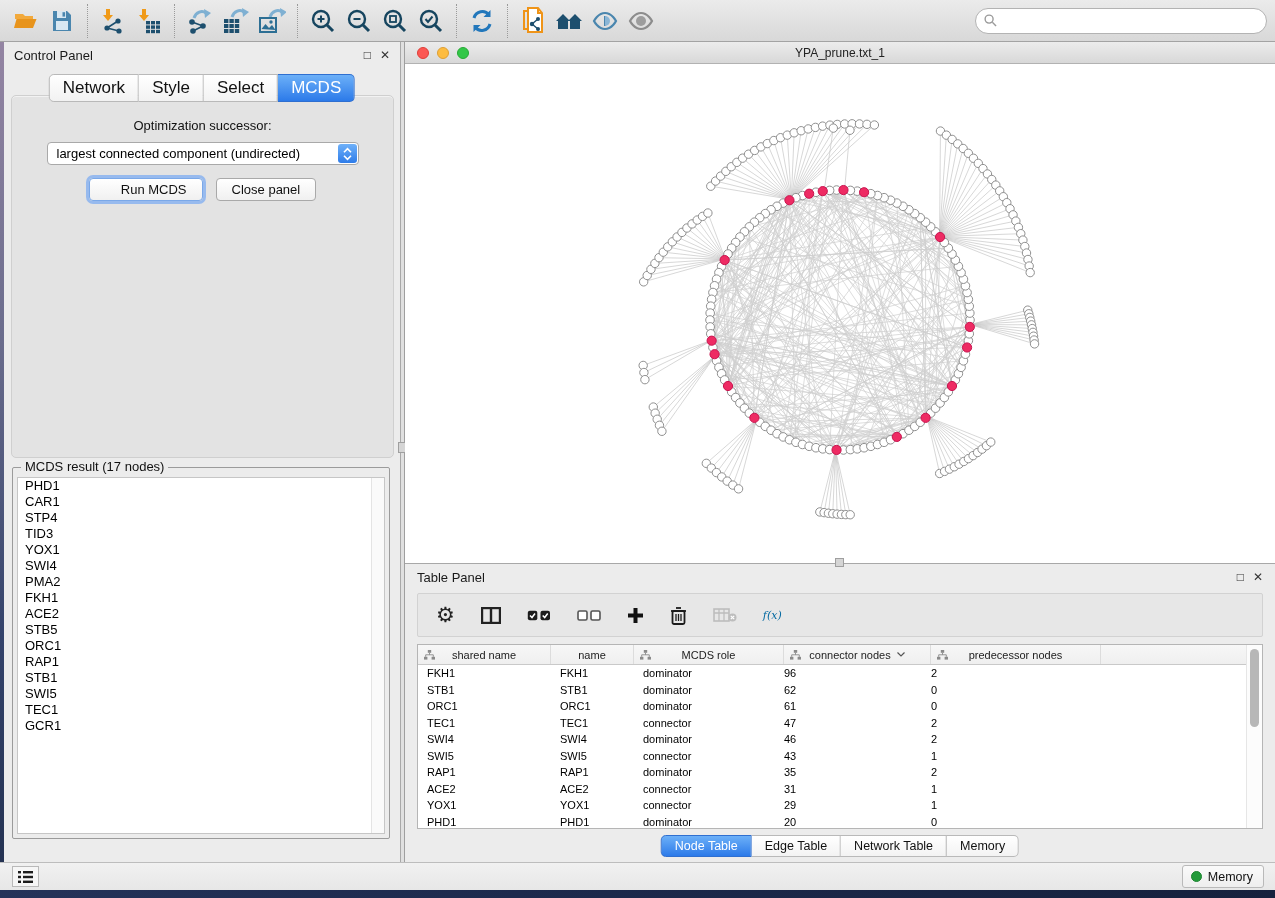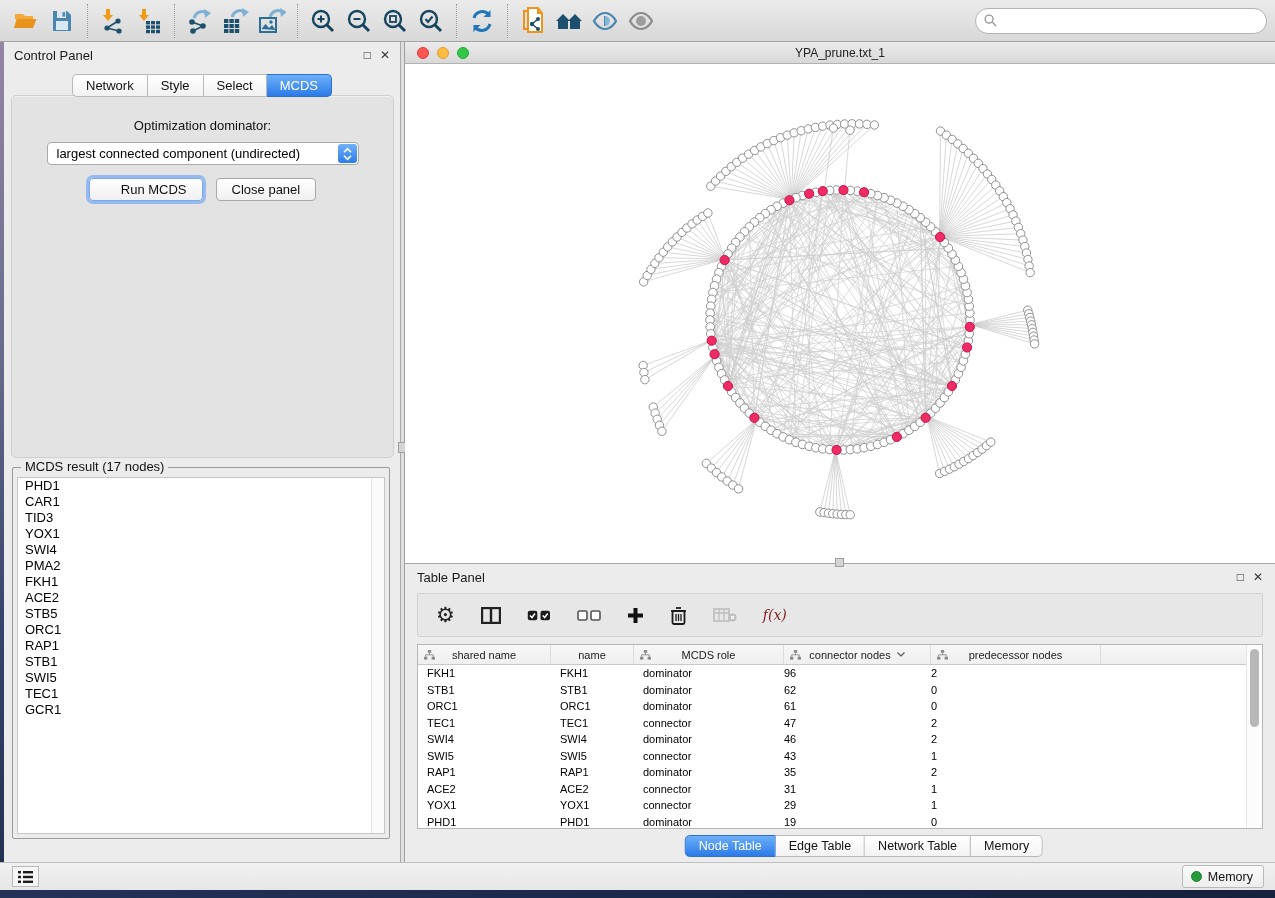--- a/index.html
+++ b/index.html
@@ -22,21 +22,21 @@
   .wall-left { position:absolute; left:0; top:42px; width:4px; height:848px;
     background:linear-gradient(#97althole); background:linear-gradient(#9485a3 0%,#6b6d8d 35%,#34436b 70%,#22304f 100%); }
 
   
   .control-panel { position:absolute; left:4px; top:42px; width:397px; height:820px;
     background:#ececec; border-right:1px solid #a8a8a8; }
   .panel-titlebar { height:26px; display:flex; align-items:center; padding:0 10px; font-size:13px; color:#1a1a1a; }
   .panel-wctl { margin-left:auto; display:flex; gap:9px; align-items:center; color:#333; }
   .wglyph { font-size:12px; line-height:12px; cursor:default; }
   .ctabs { position:absolute; top:32px; left:50%; transform:translateX(-50%); display:flex; z-index:3; }
-  .ctab { padding:3px 13px; font-size:13px; background:linear-gradient(#ffffff,#f2f2f2);
+  .ctab { padding:3px 13px; font-size:17px; background:linear-gradient(#ffffff,#f2f2f2);
     border:1px solid #b9b9b9; border-left-width:0; color:#111; }
   .ctab:first-child { border-left-width:1px; border-radius:5px 0 0 5px; }
   .ctab:last-child { border-radius:0 5px 5px 0; }
   .ctab.sel { background:linear-gradient(#6cb0f8,#2c7ae9); color:#fff; border-color:#2f6fd0; }
   .cp-card { position:absolute; top:53px; left:7px; width:383px; height:363px;
     background:#e3e3e3; border:1px solid #cfcfcf; border-radius:5px; box-shadow:inset 0 1px 0 #f2f2f2; }
   .opt-label { margin-top:22px; text-align:center; font-size:13px; color:#111; }
   .opt-select { margin:9px auto 0 auto; width:312px; height:23px; background:#fff;
     border:1px solid #a9a9a9; border-radius:4px; display:flex; align-items:center;
     font-size:13px; padding-left:9px; position:relative; }
@@ -78,35 +78,35 @@
   .hsplit-handle { position:absolute; left:430px; bottom:-4px; width:9px; height:9px;
     background:#d5d5d5; border:1px solid #9f9f9f; z-index:4; }
 
   
   .table-panel { position:absolute; left:405px; top:563px; width:870px; height:299px;
     background:#ececec; border-top:1px solid #a8a8a8; }
   .tp-toolbar { position:absolute; left:12px; top:29px; width:846px; height:44px;
     background:#e7e7e7; border:1px solid #d2d2d2; border-radius:2px;
     display:flex; align-items:center; padding-left:18px; gap:26px; }
   .tico { display:flex; align-items:center; justify-content:center; height:30px; }
-  .fx { font-family:"DejaVu Serif","Liberation Serif",serif; font-style:italic; font-size:14px; color:#7f1d1d; }
+  .fx { font-family:"DejaVu Serif","Liberation Serif",serif; font-style:italic; font-size:11px; color:#0369a1; }
   .tbl-wrap { position:absolute; left:12px; top:80px; width:846px; height:185px;
     background:#fff; border:1px solid #b5b5b5; }
   .tbl-scroll { position:absolute; right:0; top:0; bottom:0; width:16px; background:#fcfcfc; border-left:1px solid #e6e6e6; }
   .tbl-thumb { position:absolute; left:3px; top:4px; width:9px; height:78px; background:#b7b7b7; border-radius:5px; }
   .thead { display:flex; height:20px; background:linear-gradient(#f7f7f7,#efefef); border-bottom:1px solid #c9c9c9; }
   .th { position:relative; display:flex; align-items:center; justify-content:center;
     font-size:11px; color:#222; border-right:1px solid #dcdcdc; }
   .th .tree { position:absolute; left:6px; top:5px; }
   .th .chev { margin-left:6px; }
   .trow { display:flex; height:16.5px; align-items:center; }
   .td { font-size:11px; color:#000; overflow:hidden; white-space:nowrap; }
   .td.l { padding-left:9px; text-align:left; }
   .td.r { text-align:left; }
-  .ttabs { position:absolute; bottom:5px; left:50%; transform:translateX(-50%); display:flex;margin-left:24px; }
+  .ttabs { position:absolute; bottom:5px; left:50%; transform:translateX(-50%); display:flex; }
   .ttab { padding:3px 13px; font-size:12.5px; background:linear-gradient(#ffffff,#f3f3f3);
     border:1px solid #b9b9b9; border-left-width:0; color:#111; }
   .ttab:first-child { border-left-width:1px; border-radius:5px 0 0 5px; }
   .ttab:last-child { border-radius:0 5px 5px 0; }
   .ttab.sel { background:linear-gradient(#6cb0f8,#2c7ae9); color:#fff; border-color:#2f6fd0; }
   .tp-titlebar { height:26px; display:flex; align-items:center; padding:0 12px; font-size:13px; color:#1a1a1a; }
 
   
   .statusbar { position:absolute; left:0; top:862px; width:1275px; height:28px;
     background:linear-gradient(#f1f1f1,#e7e7e7); border-top:1px solid #bdbdbd; }
@@ -286,41 +286,42 @@
       <span class="wglyph"><b>✕</b></span>
     </span>
   </div>
   <div class="ctabs">
       <div class="ctab">Network</div>
       <div class="ctab">Style</div>
       <div class="ctab">Select</div>
       <div class="ctab sel">MCDS</div>
     </div>
   <div class="cp-card">
-    <div class="opt-label">Optimization dominator:</div>
+    <div class="opt-label">Optimization successor:</div>
     <div class="opt-select">
       <span>largest connected component (undirected)</span>
       <span class="opt-stepper">
         <svg width="9" height="14" viewBox="0 0 9 14">
             <path d="M1 5.2L4.5 1.6 8 5.2" fill="none" stroke="#fff" stroke-width="1.6"></path>
             <path d="M1 8.8L4.5 12.4 8 8.8" fill="none" stroke="#fff" stroke-width="1.6"></path>
           </svg>
       </span>
     </div>
     <div class="btn-row">
       <button class="pbtn focused">Run MCDS</button>
       <button class="pbtn">Close panel</button>
     </div>
   </div>
   <div class="result-group">
     <div class="result-legend">MCDS result (17 nodes)</div>
     <div class="result-list">
       <div>
           <div class="result-item">PHD1</div>
           <div class="result-item">CAR1</div>
+          <div class="result-item">STP4</div>
           <div class="result-item">TID3</div>
           <div class="result-item">YOX1</div>
           <div class="result-item">SWI4</div>
           <div class="result-item">PMA2</div>
           <div class="result-item">FKH1</div>
           <div class="result-item">ACE2</div>
           <div class="result-item">STB5</div>
           <div class="result-item">ORC1</div>
           <div class="result-item">RAP1</div>
           <div class="result-item">STB1</div>
@@ -1207,21 +1208,21 @@
           <div class="td l" style="width: 133px;">YOX1</div>
           <div class="td l" style="width: 83px;">YOX1</div>
           <div class="td l" style="width: 150px;">connector</div>
           <div class="td r" style="padding-right: 18px; width: 147px;">29</div>
           <div class="td r" style="padding-right: 8px; width: 170px;">1</div>
         </div>
         <div class="trow">
           <div class="td l" style="width: 133px;">PHD1</div>
           <div class="td l" style="width: 83px;">PHD1</div>
           <div class="td l" style="width: 150px;">dominator</div>
-          <div class="td r" style="padding-right: 18px; width: 147px;">19</div>
+          <div class="td r" style="padding-right: 18px; width: 147px;">20</div>
           <div class="td r" style="padding-right: 8px; width: 170px;">0</div>
         </div>
       </div>
     <div class="tbl-scroll">
       <div class="tbl-thumb"></div>
     </div>
   </div>
   <div class="ttabs">
       <div class="ttab sel">Node Table</div>
       <div class="ttab">Edge Table</div>

